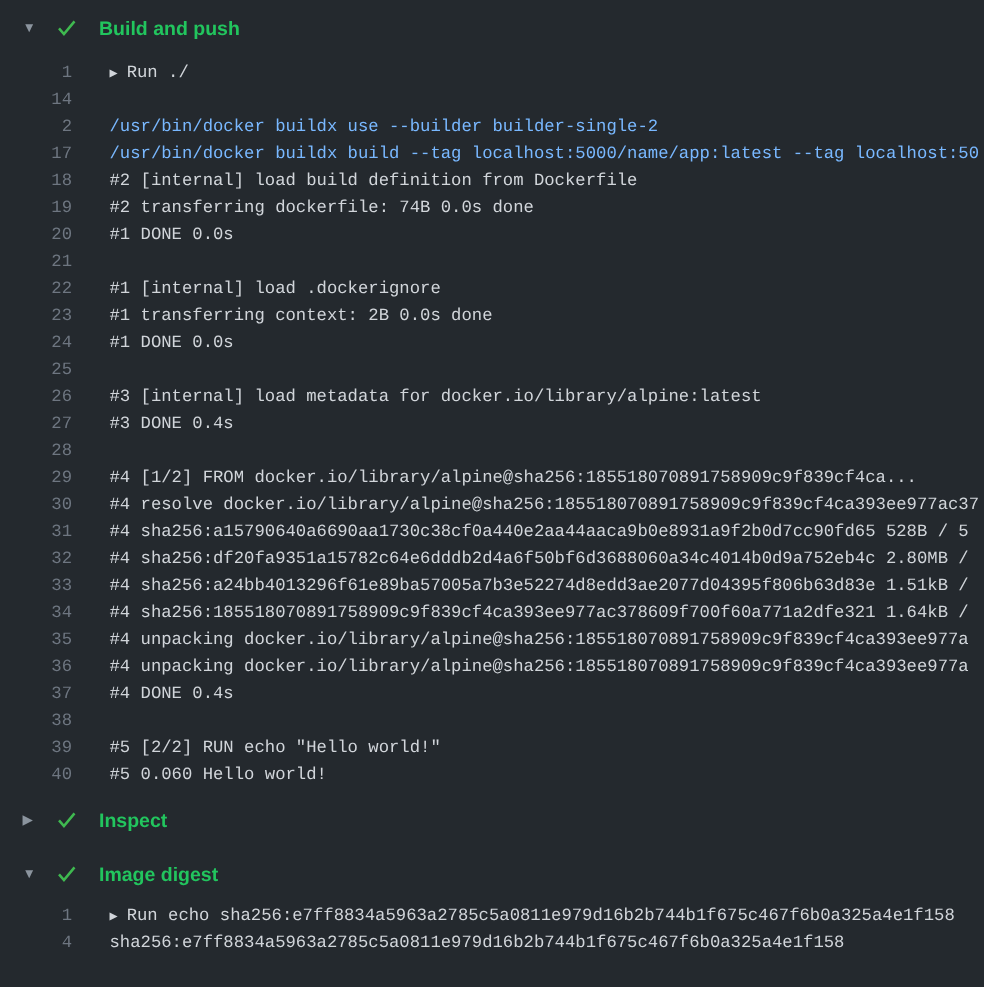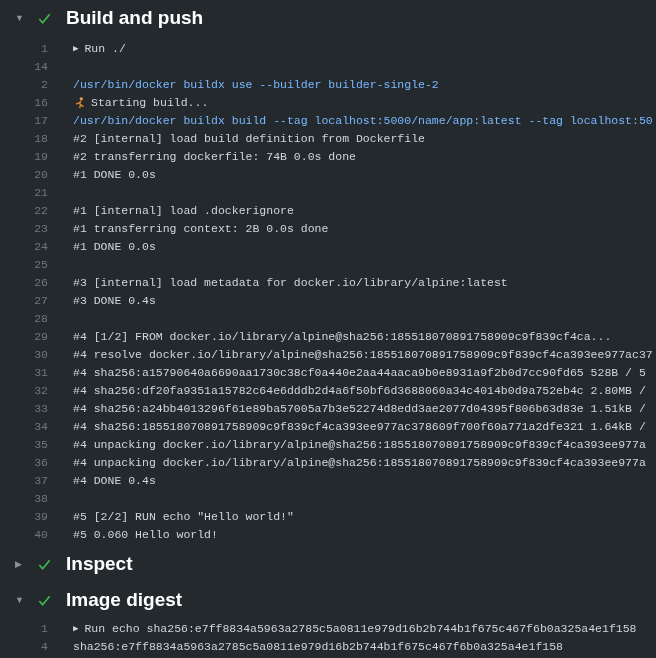--- a/index.html
+++ b/index.html
@@ -15,21 +15,21 @@
     cursor:pointer;
   }
   .toggle{
     flex:none;width:12px;margin-left:15px;
     color:#8b949e;font-size:9px;line-height:1;
     text-align:left;
   }
   .check{flex:none;margin-left:9px;width:16px;height:16px;display:flex;align-items:center;justify-content:center;}
   .title{
     margin-left:14px;
-    color:#ffffff;font-weight:700;font-size:19px;text-align:center;
+    color:#22c55e;font-weight:700;font-size:13px;text-align:center;
   }
   .log{
     font-family:"Liberation Mono","DejaVu Sans Mono",monospace;
     font-size:11.5px;line-height:18px;
   }
   .log.build{padding:4px 0 2px 0;}
   .log.digest{padding-top:2px;}
   .row{
     display:flex;height:18px;
     white-space:pre;overflow:hidden;
@@ -66,31 +66,20 @@
     <span class="num">1</span>
     <span class="txt"><span class="play">▶</span><span>Run ./</span></span>
   </div>
   <div class="row">
     <span class="num">14</span>
   </div>
   <div class="row cmd">
     <span class="num">2</span>
     <span class="txt"><span>/usr/bin/docker buildx use --builder builder-single-2</span></span>
   </div>
-  <div class="row">
-    <span class="num">16</span>
-    <span class="txt"><svg class="emoji-icon" viewBox="0 0 16 16">
-          <circle cx="10.2" cy="2.8" r="2" fill="#e8a33d"></circle>
-          <g stroke="#d9822b" stroke-width="1.9" fill="none">
-            <path d="M10 5.5L7.5 8.2l2.2 2L8 14.2"></path>
-            <path d="M7.5 8.2L3.8 8.8"></path>
-            <path d="M9.7 10.2l3.3 2.2"></path>
-          </g>
-        </svg><span>Starting build...</span></span>
-  </div>
   <div class="row cmd">
     <span class="num">17</span>
     <span class="txt"><span>/usr/bin/docker buildx build --tag localhost:5000/name/app:latest --tag localhost:50</span></span>
   </div>
   <div class="row">
     <span class="num">18</span>
     <span class="txt"><span>#2 [internal] load build definition from Dockerfile</span></span>
   </div>
   <div class="row">
     <span class="num">19</span>

